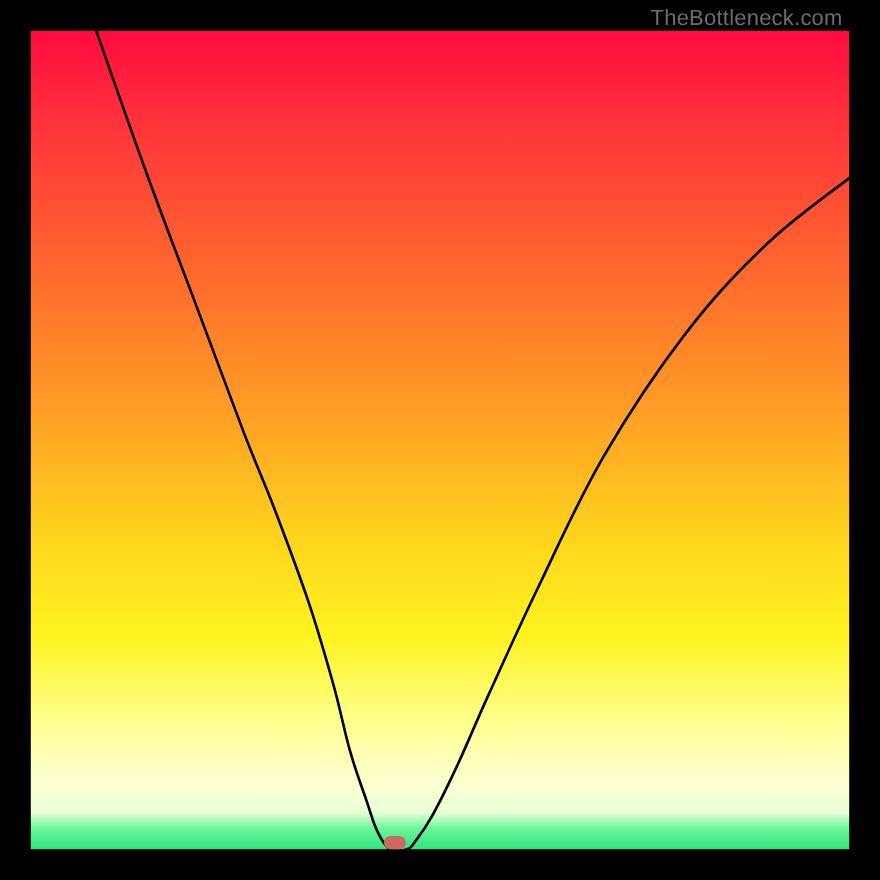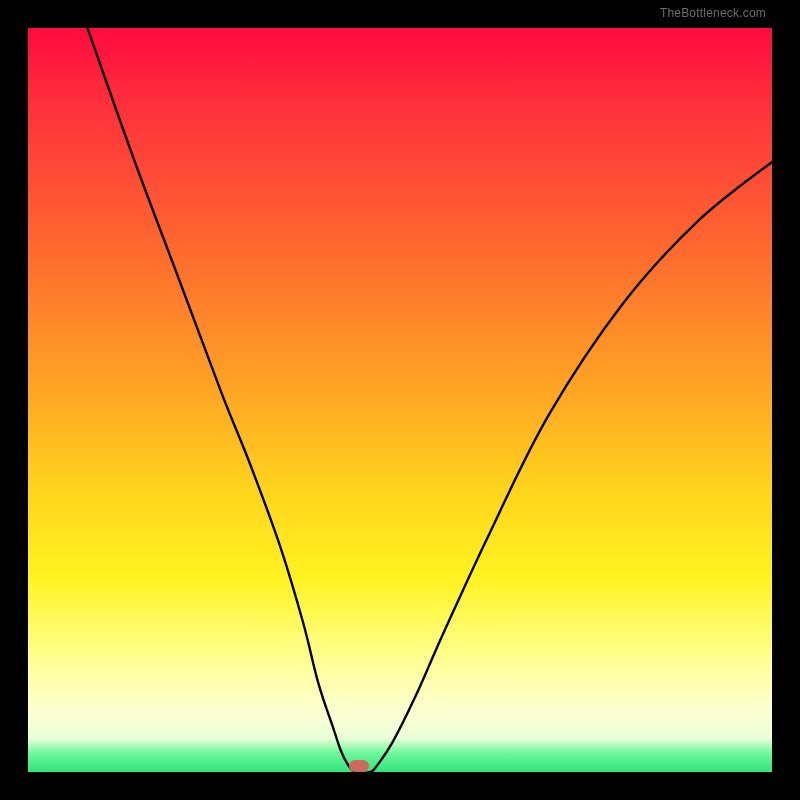--- a/index.html
+++ b/index.html
@@ -30,21 +30,21 @@
       #e8ffd6 95.5%,
       #6cf79a 97.5%,
       #2fe47c 100%
     );
   }
   .watermark {
     position: absolute;
     top: 6px;
     right: 34px;
     font-family: Arial, Helvetica, sans-serif;
-    font-size: 12px;
+    font-size: 20px;
     color: #6d6d6d;
     font-weight: 500;
     letter-spacing: 0.2px;
   }
   svg.curve {
     position: absolute;
     left: 0;
     top: 0;
     width: 744px;
     height: 744px;

